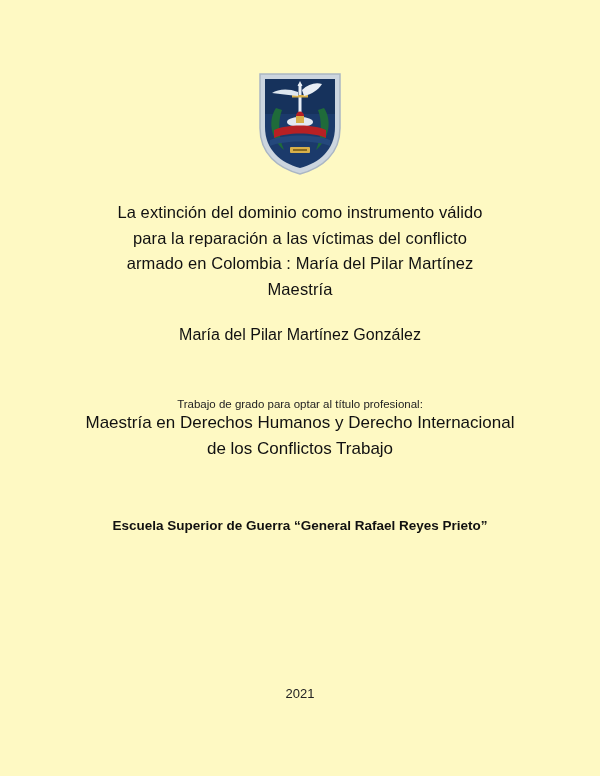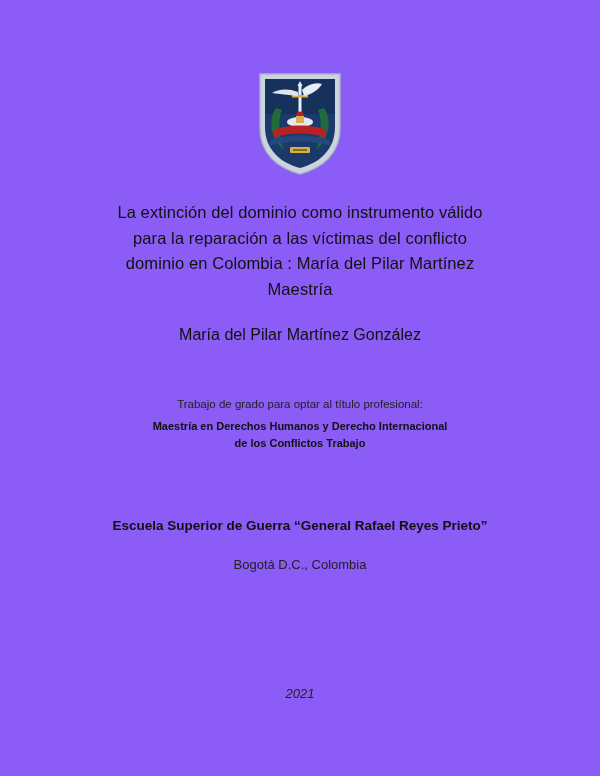--- a/index.html
+++ b/index.html
@@ -13,21 +13,21 @@
     font-family: "Liberation Sans", sans-serif;
     color: #1a1a1a;
     overflow: hidden;
   }
   .page {
     position: relative;
     width: 600px;
     height: 776px;
     box-sizing: border-box;
     padding: 0;
-    background: #8b5cf6;
+    background: #fef9c3;
   }
 
   
   .crest-wrap {
     position: absolute;
     top: 68px;
     left: 0;
     width: 100%;
     display: flex;
     justify-content: center;
@@ -71,25 +71,25 @@
     position: absolute;
     top: 398px;
     left: 50px;
     width: 500px;
     text-align: center;
   }
   .degree-lead {
     font-size: 11.5px;
     font-weight: 400;
     color: #222222;
-    margin-bottom: 8px;
+    margin-bottom: 0;
   }
   .degree-name {
-    font-size: 11px;
-    font-weight: bold;
+    font-size: 17px;
+    font-weight: normal;
     color: #111111;
     line-height: 1.5;
   }
 
   .institution-block {
     position: absolute;
     top: 518px;
     left: 50px;
     width: 500px;
     text-align: center;
@@ -108,21 +108,20 @@
 
   .year {
     position: absolute;
     top: 686px;
     left: 50px;
     width: 500px;
     text-align: center;
     font-size: 13px;
     font-weight: 400;
     color: #222222;
-    font-style: italic;
   }
 </style>
 </head>
 <body>
 
 <div class="page">
 
   <div class="crest-wrap">
     <div class="crest">
       <svg viewBox="0 0 96 110" xmlns="http://www.w3.org/2000/svg" aria-hidden="true">
@@ -156,34 +155,33 @@
         <rect x="41" y="81" width="14" height="2" fill="#8a6c1f"></rect>
 
         <path d="M13 82 C22 92 34 98 48 100 C62 98 74 92 83 82 L83 59 L13 59 Z" fill="#1b3a6b" opacity="0.0"></path>
       </svg>
     </div>
   </div>
 
   <div class="title">
     <div>La extinción del dominio como instrumento válido</div>
     <div>para la reparación a las víctimas del conflicto</div>
-    <div>dominio en Colombia : María del Pilar Martínez</div>
+    <div>armado en Colombia : María del Pilar Martínez</div>
     <div>Maestría</div>
   </div>
 
   <div class="author">María del Pilar Martínez González</div>
 
   <div class="degree-block">
     <div class="degree-lead">Trabajo de grado para optar al título profesional:</div>
     <div class="degree-name">
       <div>Maestría en Derechos Humanos y Derecho Internacional</div>
       <div>de los Conflictos Trabajo</div>
     </div>
   </div>
 
   <div class="institution-block">
     <div class="institution">Escuela Superior de Guerra “General Rafael Reyes Prieto”</div>
-    <div class="city">Bogotá D.C., Colombia</div>
   </div>
 
   <div class="year">2021</div>
 
 </div>
 
 </body></html>

